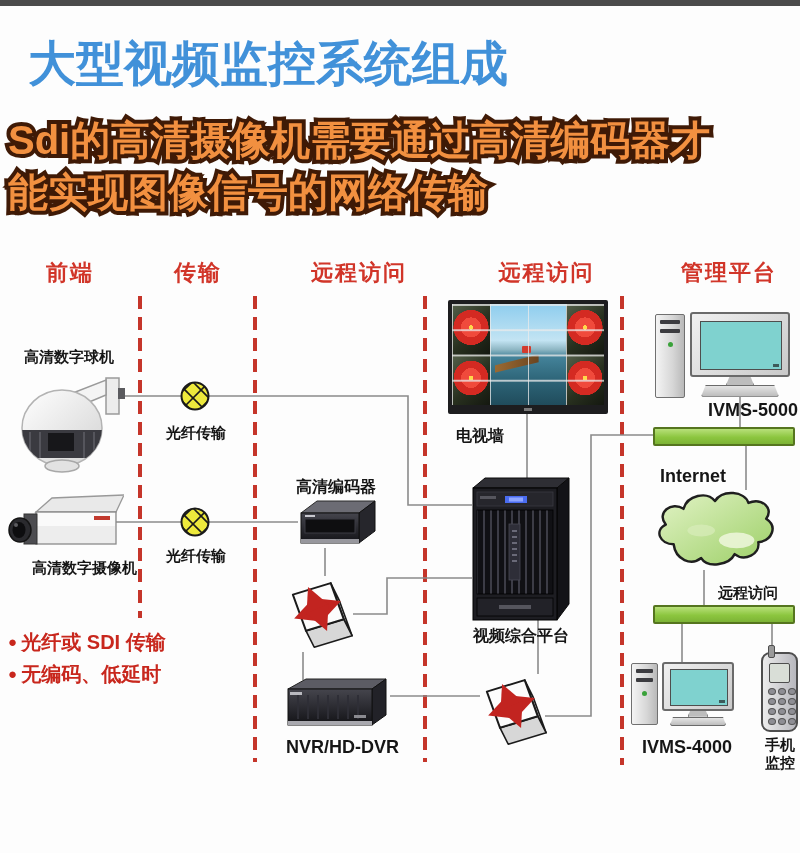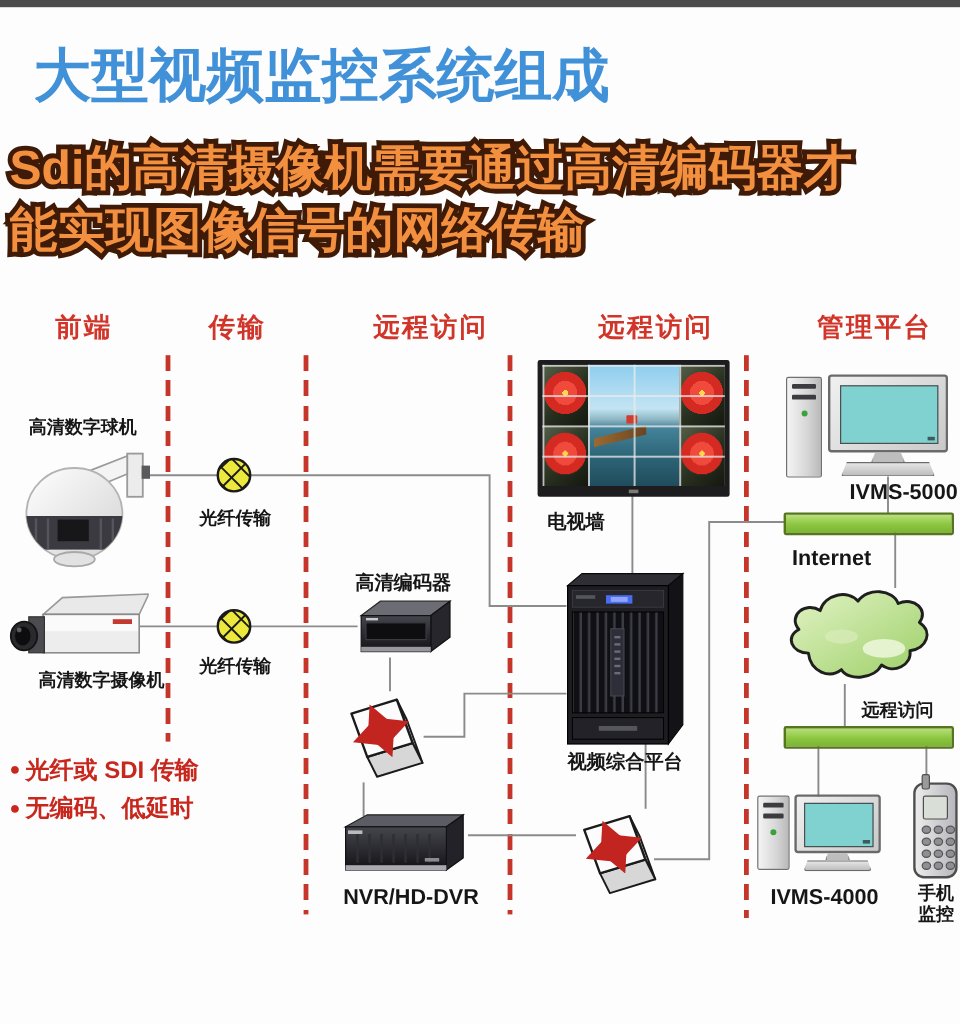--- a/index.html
+++ b/index.html
@@ -299,21 +299,21 @@
     <div class="mon-frame">
         <div class="mon-screen"></div>
       </div>
     <div class="mon-neck"></div>
       <div class="mon-base"></div>
   </div>
   <div class="dev-label" style="left:708px;top:400px;font-size:18px;">IVMS-5000</div>
 
   <div class="hub" style="left:653px;top:427px;"></div>
 
-  <div class="dev-label" style="left:660px;top:455px;font-size:18px;">Internet</div>
+  <div class="dev-label" style="left:660px;top:466px;font-size:18px;">Internet</div>
   <svg class="abs" style="left:650px;top:482px;" width="128" height="96" viewBox="0 0 130 95">
     <path d="M24,62 C10,62 4,48 16,42 C6,30 22,18 34,26 C38,12 58,8 66,18 C74,6 96,8 100,20 C114,14 126,26 118,36 C130,44 124,58 110,60 C112,72 96,80 86,72 C80,84 58,86 52,76 C42,84 26,78 24,62 Z" fill="url(#cloudg)" stroke="#1f1f1f" stroke-width="2.5" stroke-linejoin="round"></path>
     <ellipse cx="88" cy="58" rx="18" ry="8" fill="#eef7dd" opacity="0.85"></ellipse>
     <ellipse cx="52" cy="48" rx="14" ry="6" fill="#d8edba" opacity="0.7"></ellipse>
   </svg>
   <div class="dev-label" style="left:718px;top:584px;font-size:15px;">远程访问</div>
 
   <div class="hub" style="left:653px;top:605px;"></div>
 
   <div class="tower" style="left:631px;top:663px;width:27px;height:62px;">

